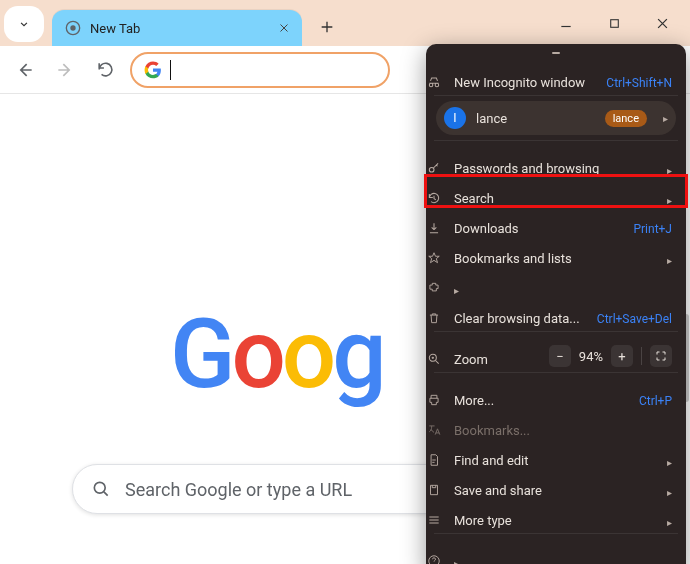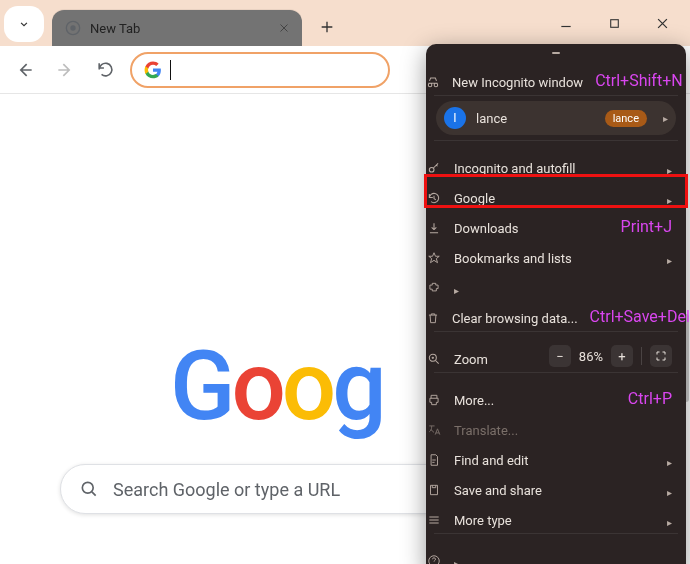--- a/index.html
+++ b/index.html
@@ -5,68 +5,68 @@
   * { box-sizing: border-box; margin: 0; padding: 0; font-family: -apple-system, "Segoe UI", Roboto, Arial, sans-serif; }
   html, body { width: 690px; height: 564px; overflow: hidden; background: #fff; }
 
   
   .titlebar { height: 46px; background: #f6decd; display: flex; align-items: flex-end; position: relative; }
   .tabdrop {
     width: 40px; height: 36px; background: #fff; border-radius: 14px; margin: 0 8px 4px 4px;
     display: flex; align-items: center; justify-content: center;
   }
   .tab {
-    height: 36px; background: #737373; border-radius: 12px 12px 0 0; display: flex; align-items: center;
+    height: 36px; background: #7dd3fc; border-radius: 12px 12px 0 0; display: flex; align-items: center;
     padding: 0 10px 0 12px; min-width: 250px; margin-bottom: 0;
     box-shadow: 0 -1px 0 rgba(0,0,0,.05);
   }
   .tab .favicon { width: 18px; height: 18px; margin-right: 8px; display:flex; align-items:center; justify-content:center; }
   .tab .title { font-size: 13px; color: #222; flex: 1; }
   .tab .close { width: 16px; height: 16px; display:flex; align-items:center; justify-content:center; color:#444; }
   .newtab { width: 30px; height: 30px; margin-left: 10px; margin-bottom: 4px; display:flex; align-items:center; justify-content:center; color:#333; font-size: 20px; }
   .winbtns { position: absolute; right: 6px; top: 0; height: 46px; display:flex; align-items:center; gap: 24px; padding-right: 10px; }
   .winbtn { width: 24px; height: 24px; display:flex; align-items:center; justify-content:center; color:#333; }
 
   
   .toolbar { height: 48px; background: #fff; border-bottom: 1px solid #e6e6e6; display:flex; align-items:center; padding: 0 10px; gap: 10px; }
   .navbtn { width: 30px; height: 30px; display:flex; align-items:center; justify-content:center; color:#5f6368; }
   .omnibox { flex: 0 0 260px; height: 36px; border: 2px solid #f0a267; border-radius: 20px; display:flex; align-items:center; padding: 0 12px; gap: 8px; }
   .omnibox .gfav { width:18px; height:18px; }
   .omnibox input { border: none; outline: none; font-size: 14px; width: 100%; background: transparent; }
   .caret { width:1px; height:20px; background:#111; animation: none; }
 
   
   .page { position: relative; height: calc(564px - 46px - 48px); background:#fff; overflow:hidden; }
-  .logo { position: absolute; left: 170px; top: 236px; font-size: 96px; font-weight: 500; letter-spacing: -4px; font-family: "Product Sans", Arial, sans-serif; }
+  .logo { position: absolute; left: 170px; top: 204px; font-size: 96px; font-weight: 500; letter-spacing: -4px; font-family: "Product Sans", Arial, sans-serif; }
   .logo span:nth-child(1){ color:#4285F4; }
   .logo span:nth-child(2){ color:#EA4335; }
   .logo span:nth-child(3){ color:#FBBC05; }
   .logo span:nth-child(4){ color:#4285F4; }
 
   .searchbar {
-    position:absolute; left: 60px; right: 60px; top: 370px; height: 50px;
+    position:absolute; left: 72px; right: 60px; top: 370px; height: 50px;
     background:#fff; border:1px solid #dfe1e5; border-radius: 26px; box-shadow: 0 1px 4px rgba(0,0,0,.12);
     display:flex; align-items:center; padding: 0 18px; gap: 14px;
   }
   .searchbar .magnify { color:#5f6368; }
   .searchbar .ph { color:#5f6368; font-size: 18px; }
 
   
   .menu {
     position:absolute; right: 4px; top: 44px; width: 260px; background:#2b2323; color:#e8e1db;
     border-radius: 10px; box-shadow: 0 6px 24px rgba(0,0,0,.4); padding: 6px 0 6px 0;
     font-size: 13px;
   }
   .menu .notch { height:10px; display:flex; justify-content:center; }
   .menu .item {
     display:flex; align-items:flex-end; height: 30px; padding: 0 14px 0 0; gap: 12px; cursor: default;
   }
   .menu .item .ic { width:16px; height:16px; display:flex; align-items:center; justify-content:center; color:#b7aaa2; }
   .menu .item .label { flex:1; white-space:nowrap; }
-  .menu .item .accel { color:#d946ef; font-size:16px; }
+  .menu .item .accel { color:#3b82f6; font-size:12px; }
   .menu .item .chev { color:#b7aaa2; font-size:10px; }
   .menu .sep { height:1px; background: rgba(255,255,255,.08); margin: 5px 8px; }
 
   .profile-row { background:#3c3330; border-radius: 18px; margin: 4px 10px; height:34px; padding: 0 8px 0 8px; display:flex; align-items:center; gap:10px; }
   .profile-row .avatar { width:22px; height:22px; border-radius:50%; background:#1a73e8; color:#fff; font-size:12px; display:flex;align-items:center;justify-content:center; }
   .profile-row .name { flex:1; font-size:13px; }
   .profile-row .badge { background:#a85a17; color:#fff; font-size:11px; border-radius: 11px; padding: 2px 8px; }
   .profile-row .chev { color:#b7aaa2; font-size:10px; margin-left:6px; }
 
   .history-highlight { outline: 3px solid #e11; outline-offset: -1px; }
@@ -214,31 +214,31 @@
 
   <div class="sep"></div>
 
   <div class="item">
     <span class="ic">
         <svg width="14" height="14" viewBox="0 0 24 24">
           <circle cx="8" cy="15" r="4" fill="none" stroke="#b7aaa2" stroke-width="1.8"></circle>
           <path d="M11 12l8-8m-3 3l2 2" stroke="#b7aaa2" stroke-width="1.8"></path>
         </svg>
       </span>
-    <span class="label">Incognito and autofill</span>
+    <span class="label">Passwords and browsing</span>
     <span class="chev">▸</span>
   </div>
 
   <div class="item history-highlight">
     <span class="ic">
         <svg width="14" height="14" viewBox="0 0 24 24">
           <path d="M4 12a8 8 0 1 1 3 6.3M4 5v6h6M12 8v5l3 2" fill="none" stroke="#b7aaa2" stroke-width="1.8"></path>
         </svg>
       </span>
-    <span class="label">Google</span>
+    <span class="label">Search</span>
     <span class="chev">▸</span>
   </div>
 
   <div class="item">
     <span class="ic">
         <svg width="14" height="14" viewBox="0 0 24 24">
           <path d="M12 4v11m0 0l-4-4m4 4l4-4M5 20h14" fill="none" stroke="#b7aaa2" stroke-width="1.8"></path>
         </svg>
       </span>
     <span class="label">Downloads</span>
@@ -279,21 +279,21 @@
   <div class="item zoom-row">
     <span class="ic">
         <svg width="14" height="14" viewBox="0 0 24 24">
           <circle cx="10" cy="10" r="6" fill="none" stroke="#b7aaa2" stroke-width="1.8"></circle>
           <path d="M20 20l-5-5M8 10h4M10 8v4" stroke="#b7aaa2" stroke-width="1.8"></path>
         </svg>
       </span>
     <span class="label">Zoom</span>
     <span class="controls">
       <span class="chip">−</span>
-      <span>86%</span>
+      <span>94%</span>
       <span class="chip">+</span>
       <span class="sepchip"></span>
       <span class="chip">
         <svg width="12" height="12" viewBox="0 0 24 24">
             <path d="M4 9V4h5M20 9V4h-5M4 15v5h5M20 15v5h-5" fill="none" stroke="#e8e1db" stroke-width="2"></path>
           </svg>
       </span>
     </span>
   </div>
 
@@ -308,21 +308,21 @@
     <span class="label">More...</span>
     <span class="accel">Ctrl+P</span>
   </div>
 
   <div class="item">
     <span class="ic disabled">
         <svg width="14" height="14" viewBox="0 0 24 24">
           <path d="M4 5h9M8 5v2c0 4-2 7-4 8m3-4c1 2 3 4 5 5m2 4l4-10 4 10m-7-3h6" fill="none" stroke="#7a6f69" stroke-width="1.6"></path>
         </svg>
       </span>
-    <span class="label disabled">Translate...</span>
+    <span class="label disabled">Bookmarks...</span>
   </div>
 
   <div class="item">
     <span class="ic">
         <svg width="14" height="14" viewBox="0 0 24 24">
           <path d="M7 3h8l3 3v15H7zM9 12h6M9 16h4" fill="none" stroke="#b7aaa2" stroke-width="1.6"></path>
         </svg>
       </span>
     <span class="label">Find and edit</span>
     <span class="chev">▸</span>

